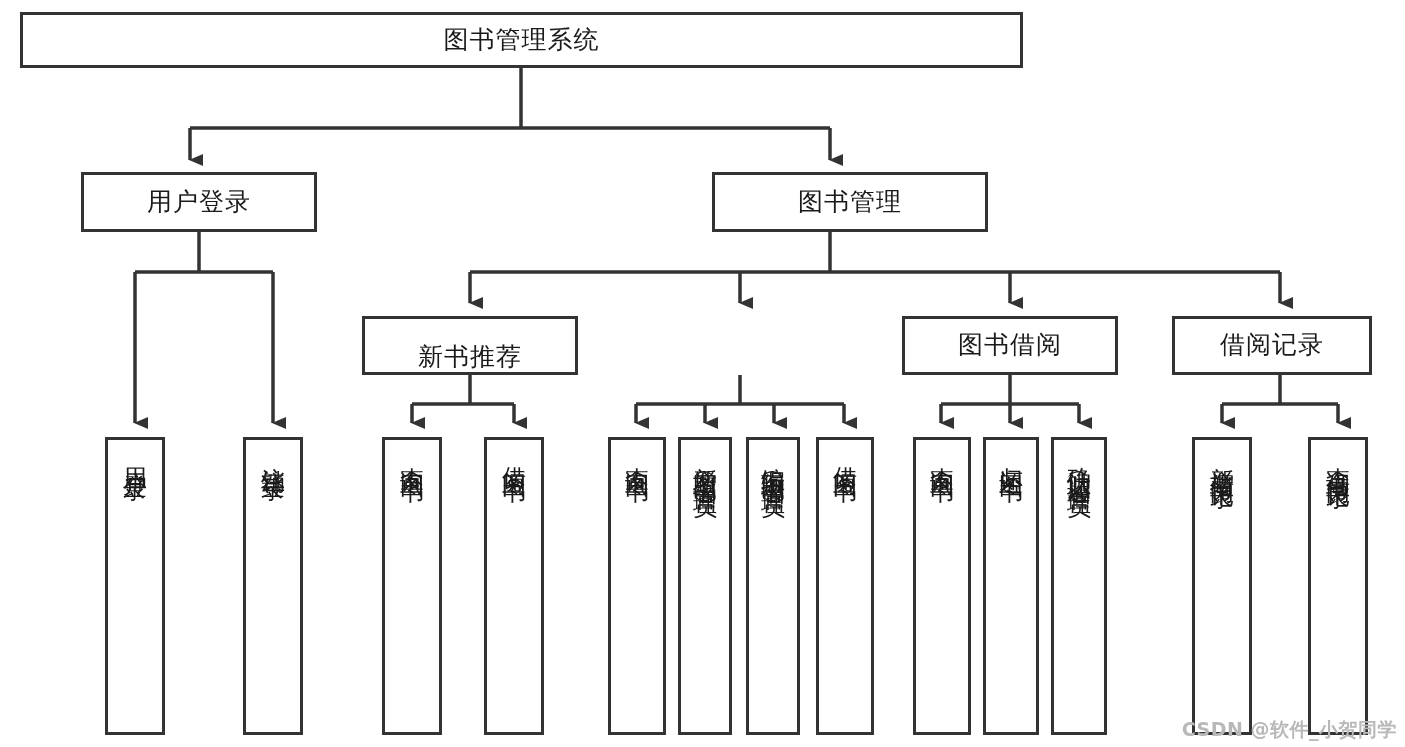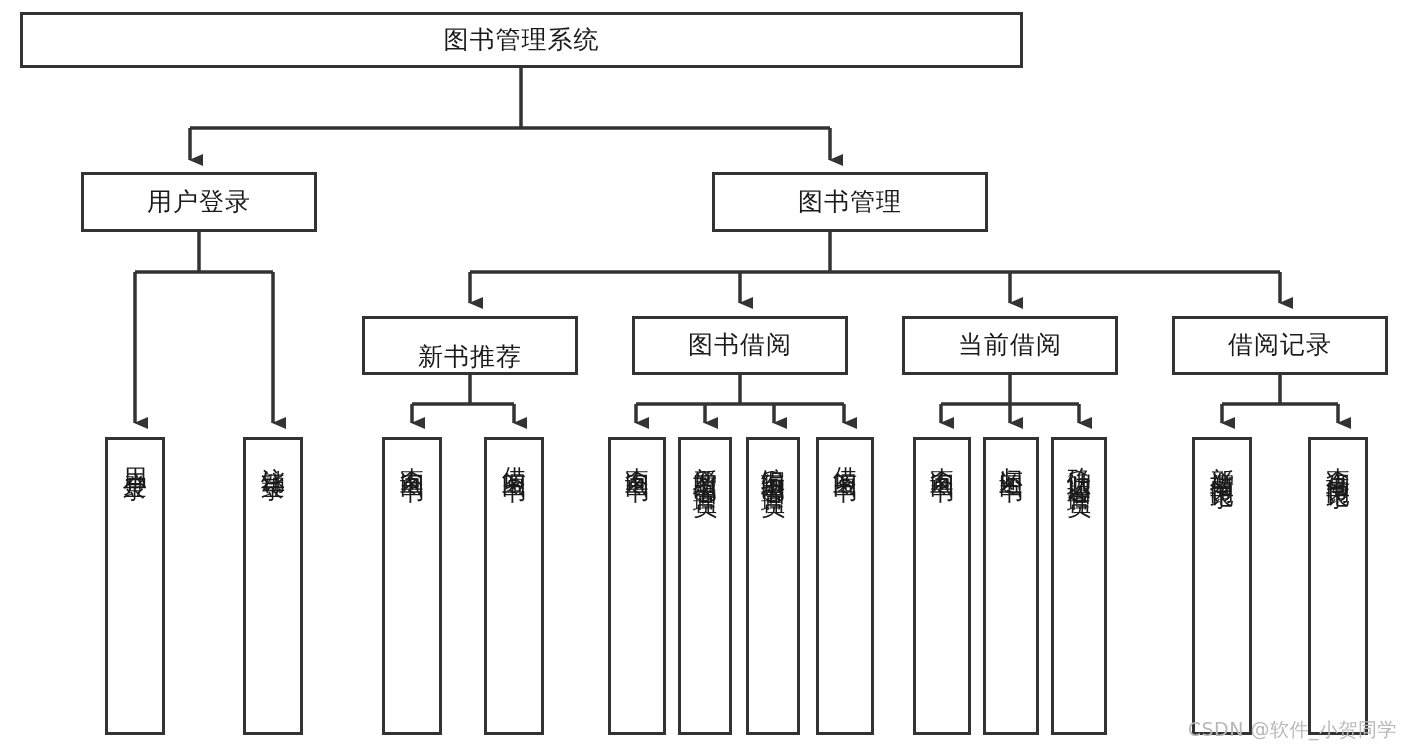--- a/index.html
+++ b/index.html
@@ -59,20 +59,21 @@
   }
   #watermark {
     position: absolute;
     right: 8px;
     bottom: 4px;
     font-size: 19px;
     color: #b8b8b8;
     letter-spacing: 0.5px;
     white-space: nowrap;
     font-family: "DejaVu Sans", "Liberation Sans", sans-serif;
+    font-weight: bold;
   }
 </style>
 </head>
 <body>
 
 <div id="canvas">
 
   <svg class="edges" viewBox="0 0 1405 747" xmlns="http://www.w3.org/2000/svg">
     <defs>
       <marker id="arrow" viewBox="0 0 12 14" refX="6" refY="13" markerWidth="12" markerHeight="14" orient="auto-start-reverse" markerUnits="userSpaceOnUse">
@@ -130,27 +131,24 @@
   <div class="node horiz" style="left:81px; top:172px; width:236px; height:60px;">
     <span class="label">用户登录</span>
   </div>
   <div class="node horiz" style="left:712px; top:172px; width:276px; height:60px;">
     <span class="label">图书管理</span>
   </div>
 
   <div class="node horiz" style="left:362px; top:316px; width:216px; height:59px;align-items:flex-end;">
     <span class="label">新书推荐</span>
   </div>
-  <div class="node horiz" style="left:632px; top:316px; width:216px; height:59px;">
+  <div class="node horiz" style="left:902px; top:316px; width:216px; height:59px;">
     <span class="label">图书借阅</span>
   </div>
-  <div class="node horiz" style="left:902px; top:316px; width:216px; height:59px;">
-    <span class="label">当前借阅</span>
-  </div>
-  <div class="node horiz" style="left:1172px; top:316px; width:216px; height:59px;">
+  <div class="node horiz" style="left:1172px; top:316px; width:200px; height:59px;">
     <span class="label">借阅记录</span>
   </div>
 
   <div class="node vert" style="left:105px; top:437px; width:60px; height:298px;">
     <span class="label">用户登录</span>
   </div>
   <div class="node vert" style="left:243px; top:437px; width:60px; height:298px;">
     <span class="label">注销登录</span>
   </div>
 

